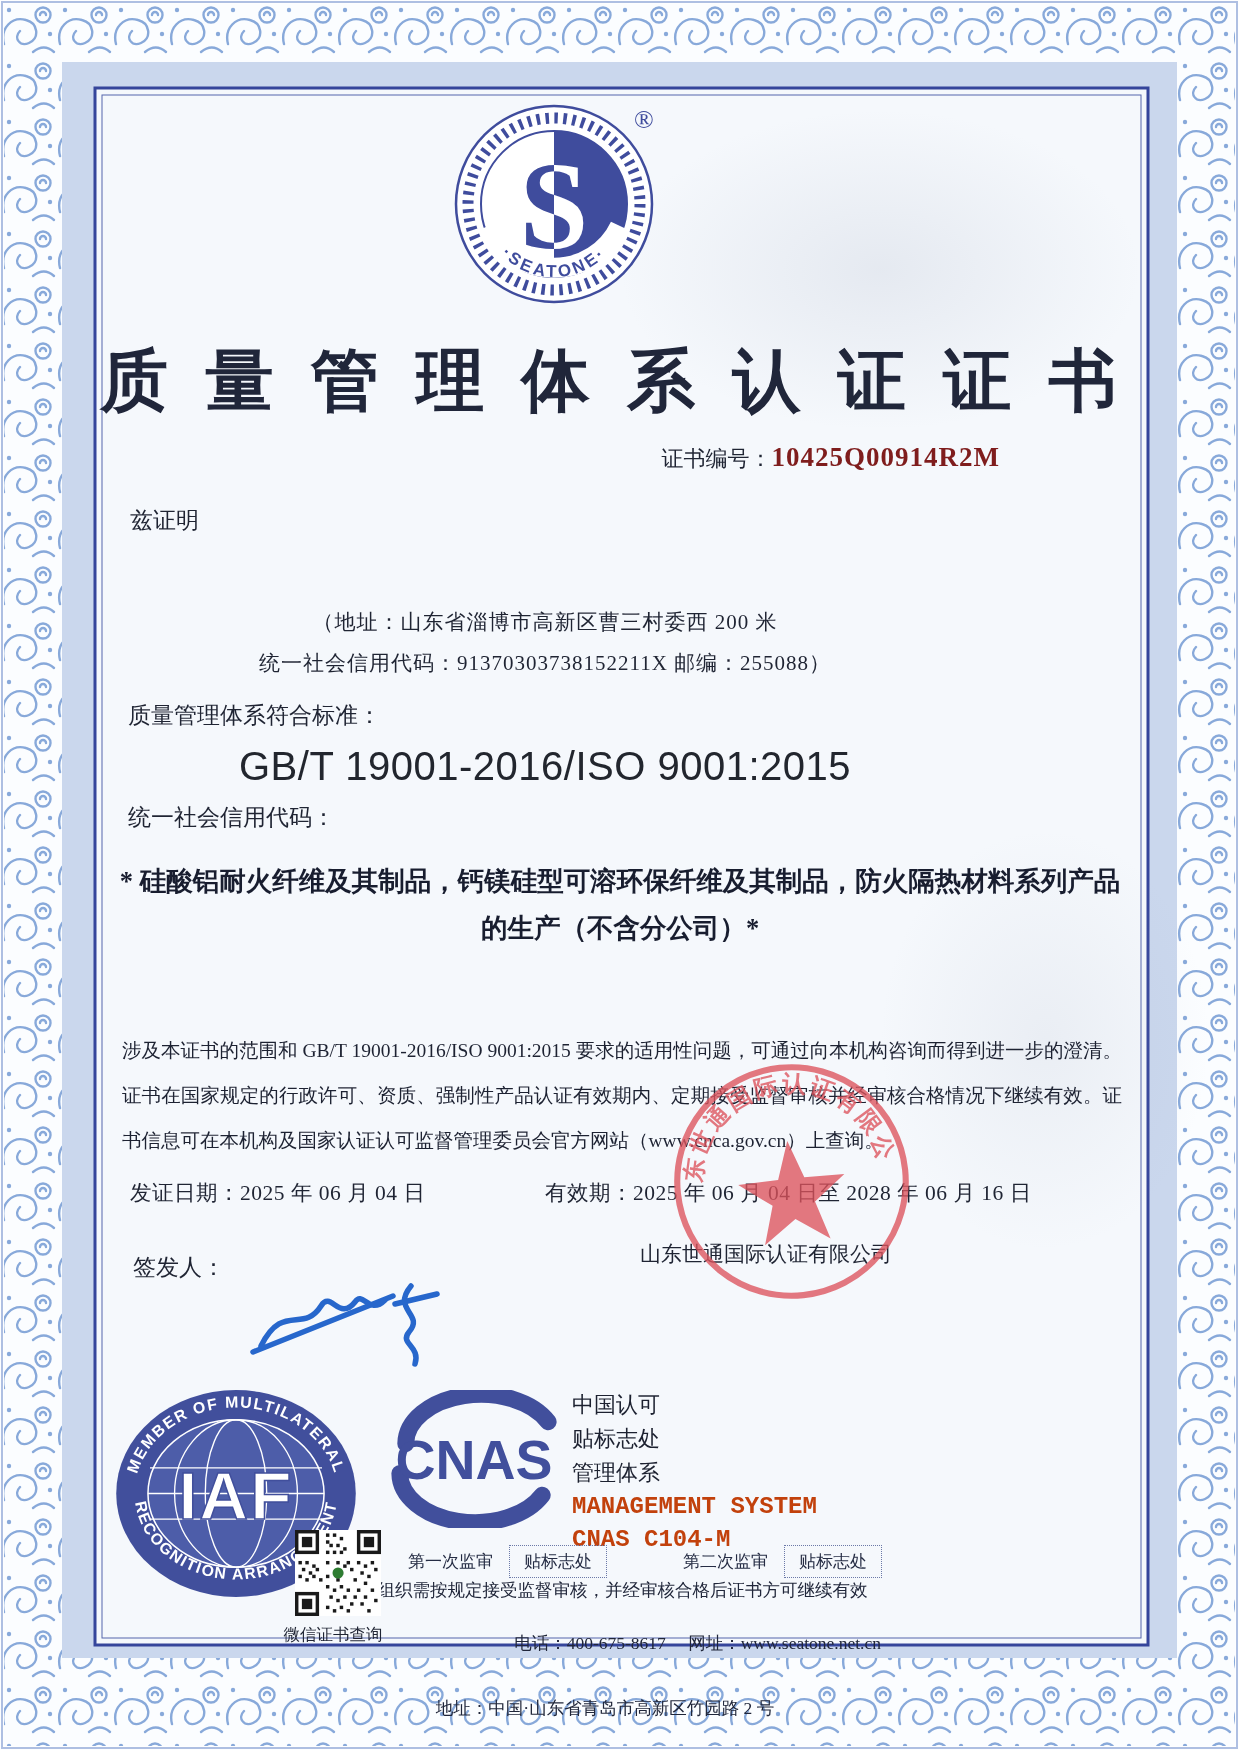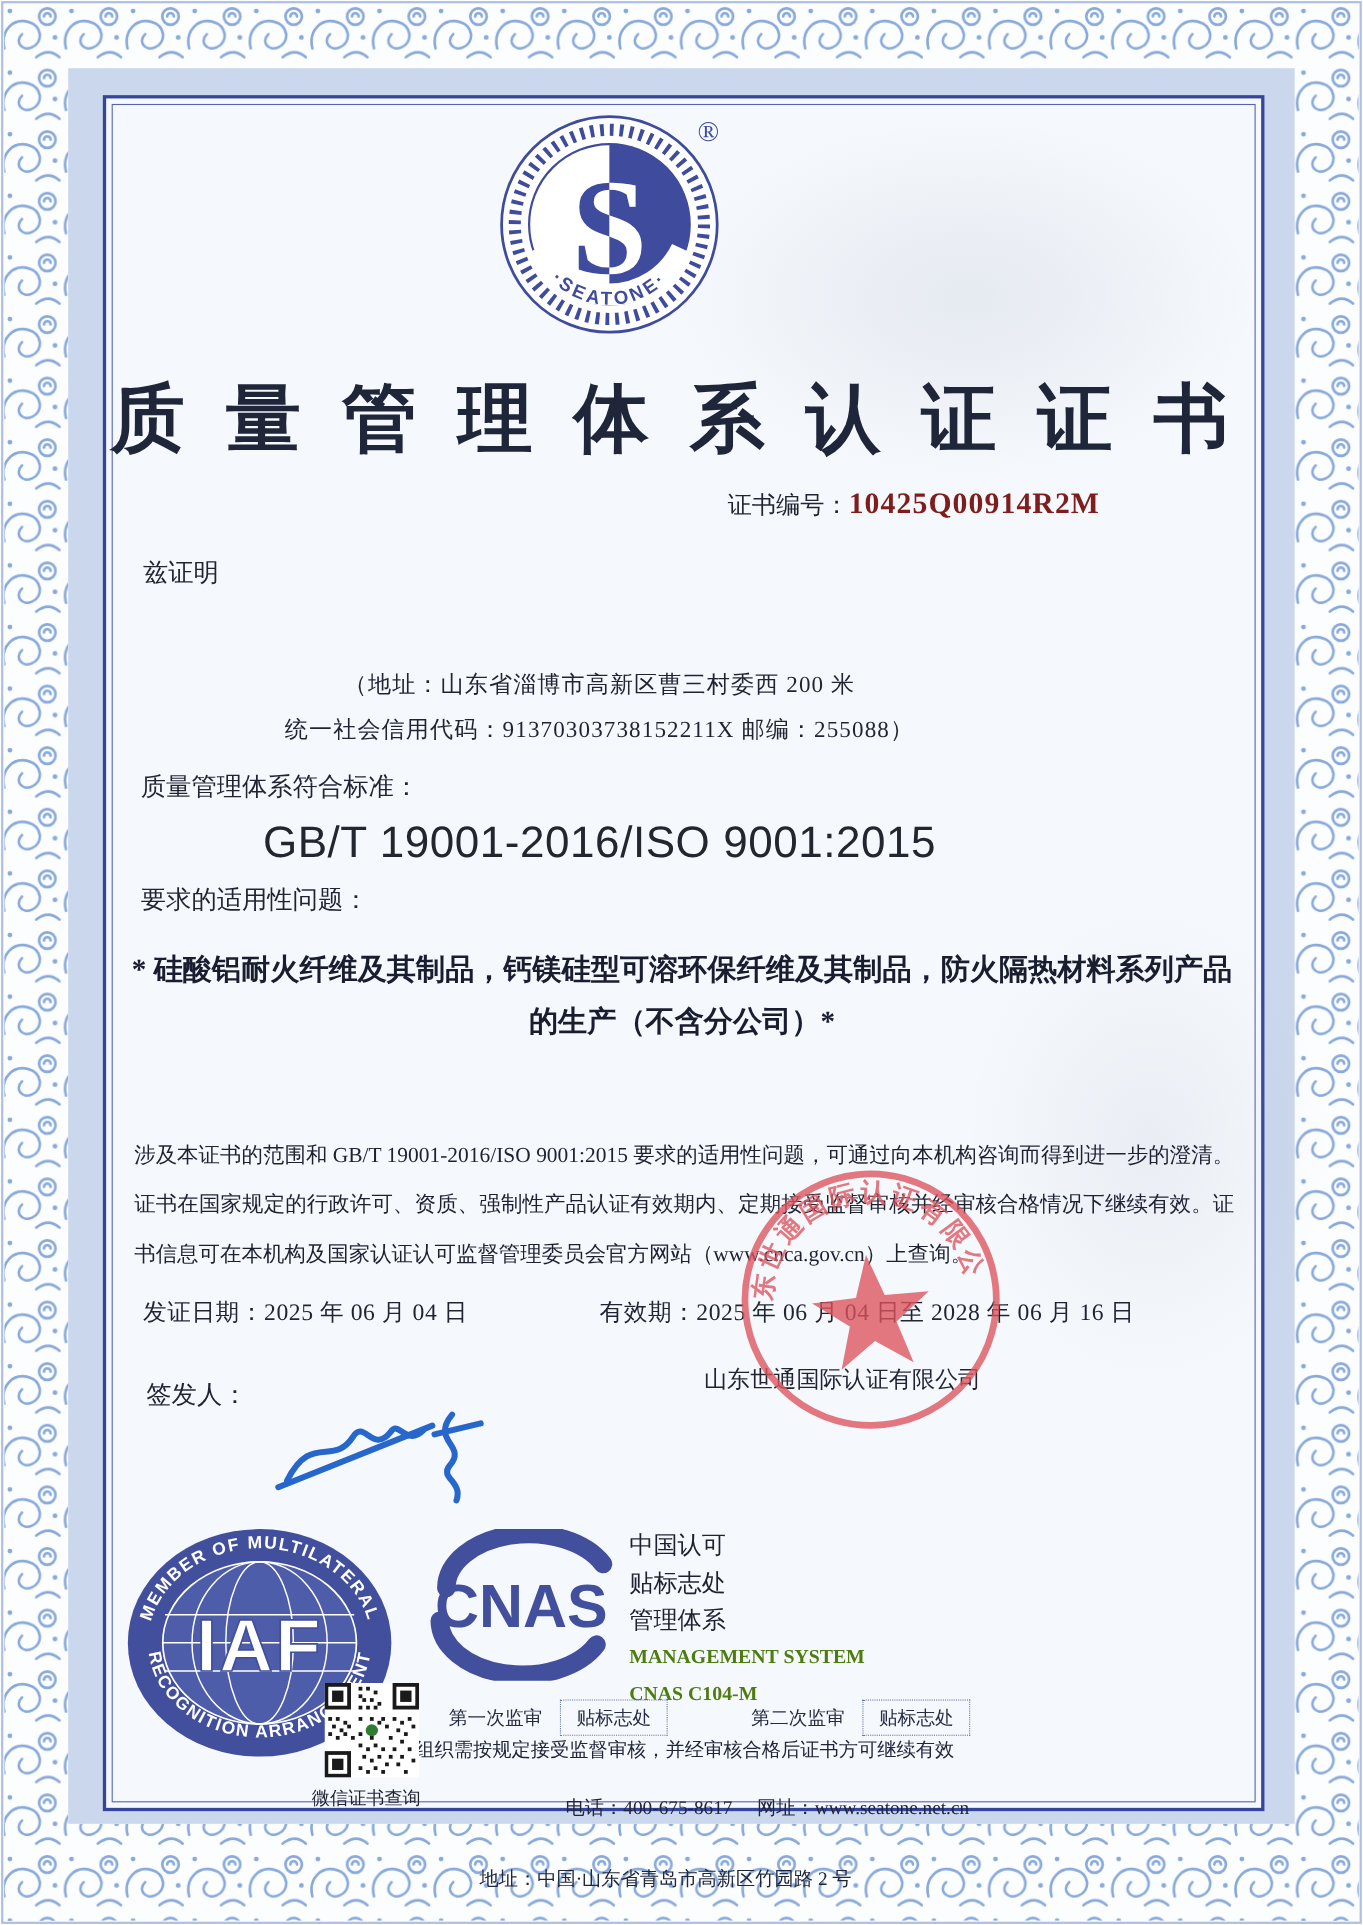--- a/index.html
+++ b/index.html
@@ -39,22 +39,22 @@
   .signer{left:133px;top:1252px;font-size:23px;}
   .issuer{left:636px;top:1240px;width:260px;text-align:center;font-size:21px;}
   #signature{left:245px;top:1272px;}
   #company-seal{left:664px;top:1054px;transform:rotate(-6deg);z-index:2;}
   #iaf{left:112px;top:1386px;}
   #qr{left:295px;top:1530px;z-index:2;}
   .qr-caption{left:258px;top:1624px;width:150px;text-align:center;font-size:16.5px;z-index:2;}
   #cnaslogo{left:380px;top:1390px;}
   .cnas-block{left:572px;top:1388px;line-height:34px;}
   .cnas-block .zh{font-size:22px;color:#1c2130;}
-  .cnas-block .en{font-family:Liberation Serif, serif;font-weight:bold;
-                  font-size:18px;color:#4d7c0f;line-height:33px;}
+  .cnas-block .en{font-family:Liberation Mono, monospace;font-weight:bold;
+                  font-size:24px;color:#c2410c;line-height:33px;}
   .audit-row{left:408px;top:1545px;width:600px;display:flex;align-items:center;font-size:17px;color:#252c44;}
   .audit-row .box{border:1px dotted #6b79a8;padding:4px 14px;margin-left:16px;color:#252c44;}
   .audit-row .gap{width:76px;}
   .note{left:320px;width:570px;text-align:center;top:1578px;font-size:17.5px;color:#20263a;}
   .orgaddr{left:320px;width:570px;text-align:center;top:1696px;font-size:17.5px;color:#20263a;}
   .phone-row{left:320px;width:570px;text-align:right;top:1631px;font-size:17.5px;color:#20263a;}
   .phone-row span{margin:0 9px;}
 </style>
 </head>
 <body>
@@ -124,21 +124,21 @@
   </div>
 
   <div class="abs hereby">兹证明</div>
 
   <div class="center-col addr1">（地址：山东省淄博市高新区曹三村委西 200 米</div>
   <div class="center-col addr2">统一社会信用代码：91370303738152211X 邮编：255088）</div>
 
   <div class="abs stdlabel">质量管理体系符合标准：</div>
   <div class="center-col stdvalue">GB/T 19001-2016/ISO 9001:2015</div>
 
-  <div class="abs scopelabel">要求的适用性问题：</div>
+  <div class="abs scopelabel">统一社会信用代码：</div>
   <div class="wide-col scopetext">* 硅酸铝耐火纤维及其制品，钙镁硅型可溶环保纤维及其制品，防火隔热材料系列产品的生产（不含分公司）*</div>
 
   <div class="abs legal">涉及本证书的范围和 GB/T 19001-2016/ISO 9001:2015 要求的适用性问题，可通过向本机构咨询而得到进一步的澄清。证书在国家规定的行政许可、资质、强制性产品认证有效期内、定期接受监督审核并经审核合格情况下继续有效。证书信息可在本机构及国家认证认可监督管理委员会官方网站（www.cnca.gov.cn）上查询。</div>
 
   <div class="abs issue-date">发证日期：2025 年 06 月 04 日</div>
   <div class="abs valid-date">有效期：2025 年 06 月 04 日至 2028 年 06 月 16 日</div>
 
   <div class="abs signer">签发人：</div>
 
   <svg id="signature" class="abs" width="220" height="100" viewBox="0 0 220 100" xmlns="http://www.w3.org/2000/svg">

